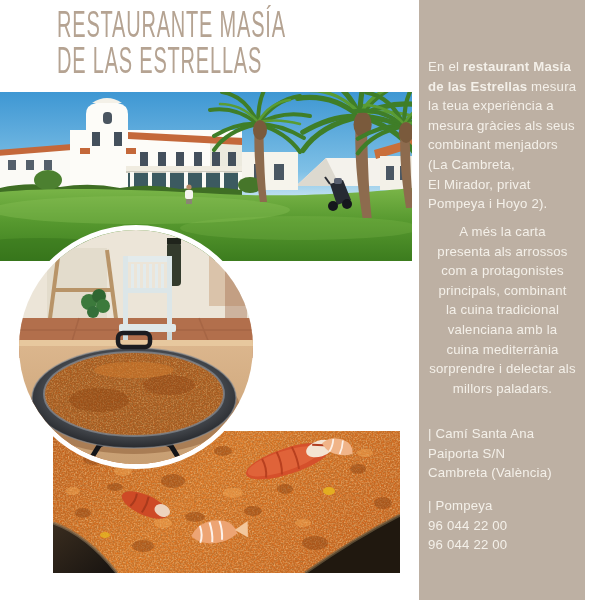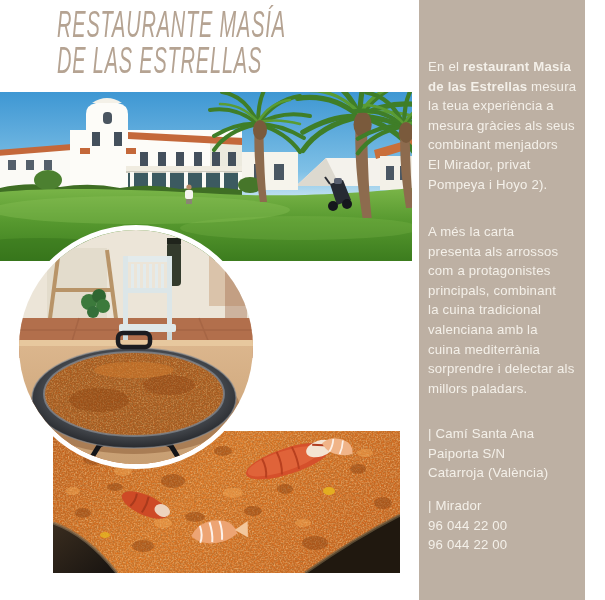--- a/index.html
+++ b/index.html
@@ -2,21 +2,21 @@
 <html style="--page-bg: #ffffff; --sidebar-bg: #bdb0a3; --title: #b5a392; --sidebar-text: #f4f0e9;"><head>
 <meta charset="utf-8">
 <style>
   html,body{margin:0;padding:0;background:#fff;}
   #page{
     position:relative;width:605px;height:600px;overflow:hidden;
     background:var(--page-bg,#fff);
     font-family:"Liberation Sans",sans-serif;
   }
   
-  #title{position:absolute;left:57px;top:7px;color:var(--title,#b5a392);font-style:italic;}
+  #title{position:absolute;left:57px;top:7px;color:var(--title,#b5a392);}
   .title-line{
     font-size:37px;line-height:36px;font-weight:400;letter-spacing:1.5px;
     white-space:nowrap;transform:scaleX(.54);transform-origin:0 0;
   }
   
   .photo{position:absolute;overflow:hidden;}
   #photo-building{left:0;top:92px;width:412px;height:169px;z-index:1;}
   #photo-closeup{left:53px;top:431px;width:347px;height:142px;z-index:2;}
   #photo-pan{
     left:14px;top:225px;width:234px;height:234px;border-radius:50%;
@@ -24,21 +24,21 @@
   }
   .photo svg{display:block;}
   
   #sidebar{
     position:absolute;left:419px;top:0;width:166px;height:600px;
     background:var(--sidebar-bg,#bdb0a3);color:var(--sidebar-text,#f4f0e9);
     z-index:4;
   }
   .sb-block{position:absolute;left:9px;right:8px;}
   #sb-intro{top:57px;}
-  #sb-para2{top:222px;}
+  #sb-para2{top:222px;text-align:center;}
   #sb-address{top:424px;}
   #sb-reserves{top:496px;}
   .ln{height:19.6px;line-height:19.6px;font-size:13.2px;letter-spacing:.2px;white-space:nowrap;}
   .b{font-weight:700;}
 </style>
 </head>
 <body>
 
 <div id="page">
 
@@ -355,42 +355,43 @@
   </div>
 
   <div id="sidebar">
 
     <div class="sb-block" id="sb-intro">
       <div class="ln"><span>En el </span><span class="b">restaurant Masía</span></div>
       <div class="ln"><span class="b">de las Estrellas</span><span> mesura</span></div>
       <div class="ln"><span>la teua experiència a</span></div>
       <div class="ln"><span>mesura gràcies als seus</span></div>
       <div class="ln"><span>combinant menjadors</span></div>
+      <div class="ln"><span>(La Cambreta,</span></div>
       <div class="ln"><span>El Mirador, privat</span></div>
       <div class="ln"><span>Pompeya i Hoyo 2).</span></div>
     </div>
 
     <div class="sb-block" id="sb-para2">
       <div class="ln">A més la carta</div>
       <div class="ln">presenta als arrossos</div>
       <div class="ln">com a protagonistes</div>
       <div class="ln">principals, combinant</div>
       <div class="ln">la cuina tradicional</div>
       <div class="ln">valenciana amb la</div>
       <div class="ln">cuina mediterrània</div>
       <div class="ln">sorprendre i delectar als</div>
       <div class="ln">millors paladars.</div>
     </div>
 
     <div class="sb-block" id="sb-address">
       <div class="ln">| Camí Santa Ana</div>
       <div class="ln">Paiporta S/N</div>
-      <div class="ln">Catarroja (València)</div>
+      <div class="ln">Cambreta (València)</div>
     </div>
 
     <div class="sb-block" id="sb-reserves">
-      <div class="ln">| Mirador</div>
+      <div class="ln">| Pompeya</div>
       <div class="ln">96 044 22 00</div>
       <div class="ln">96 044 22 00</div>
     </div>
 
   </div>
 </div>
 
 </body></html>

